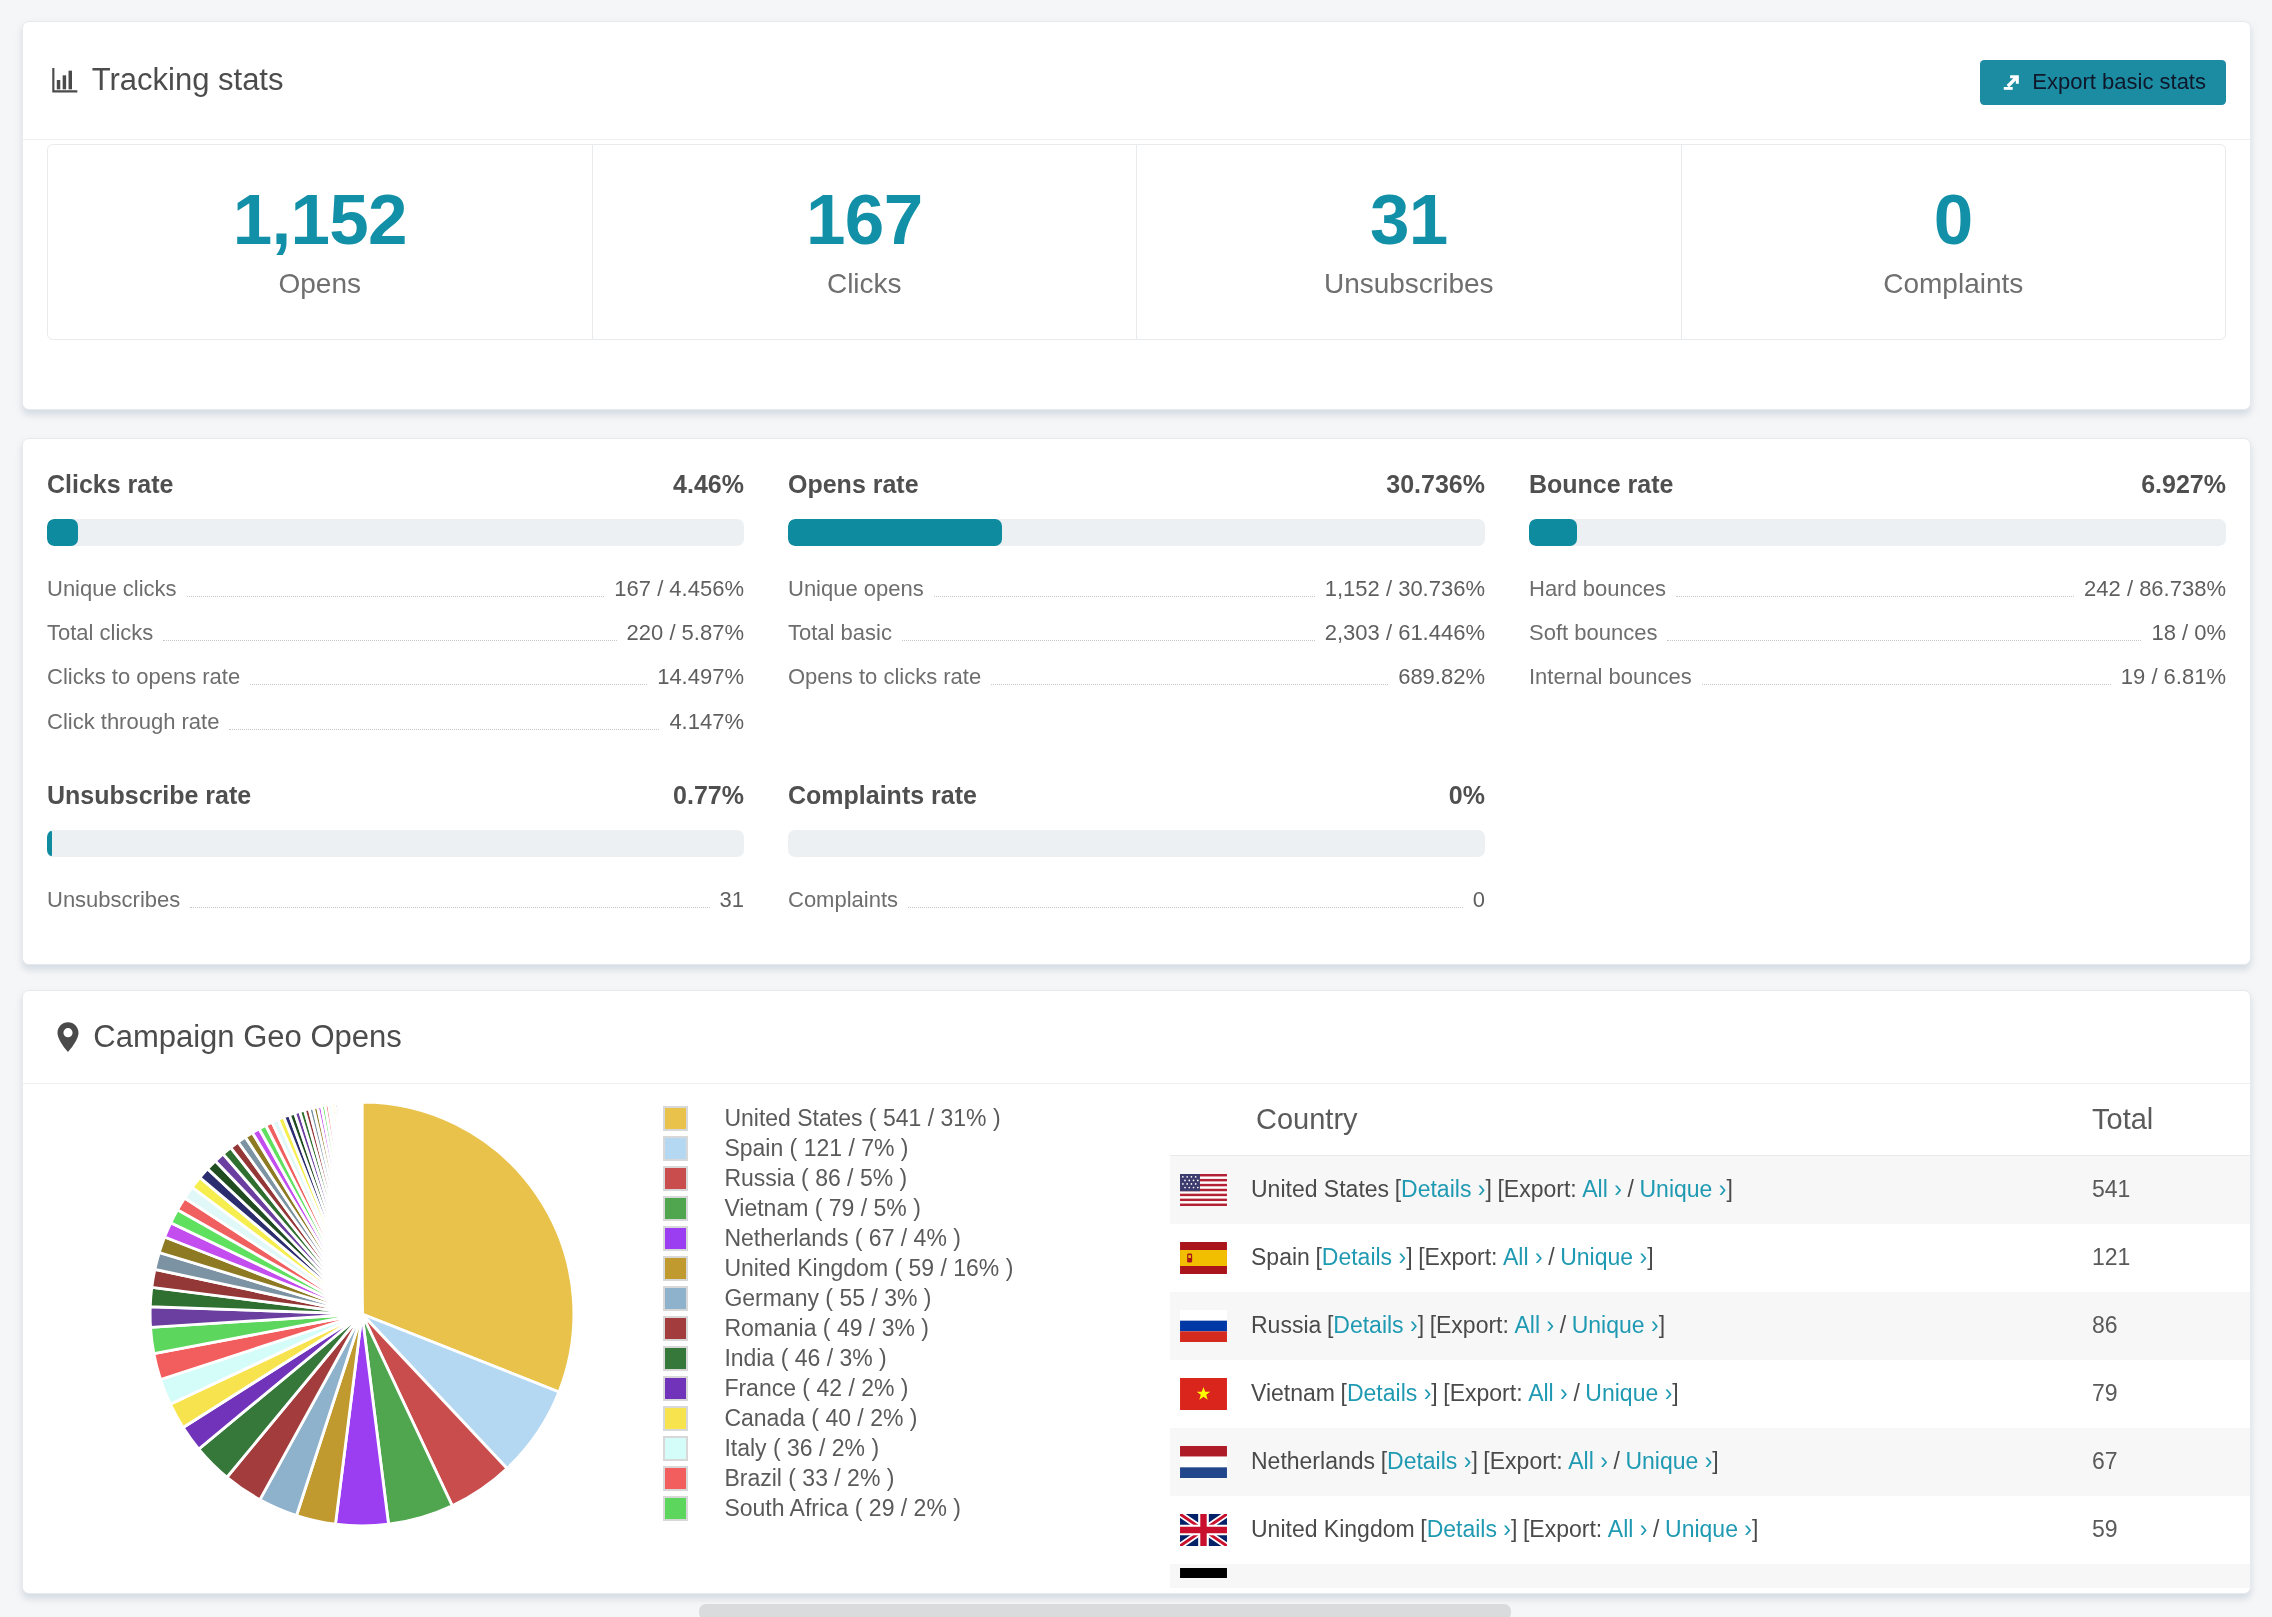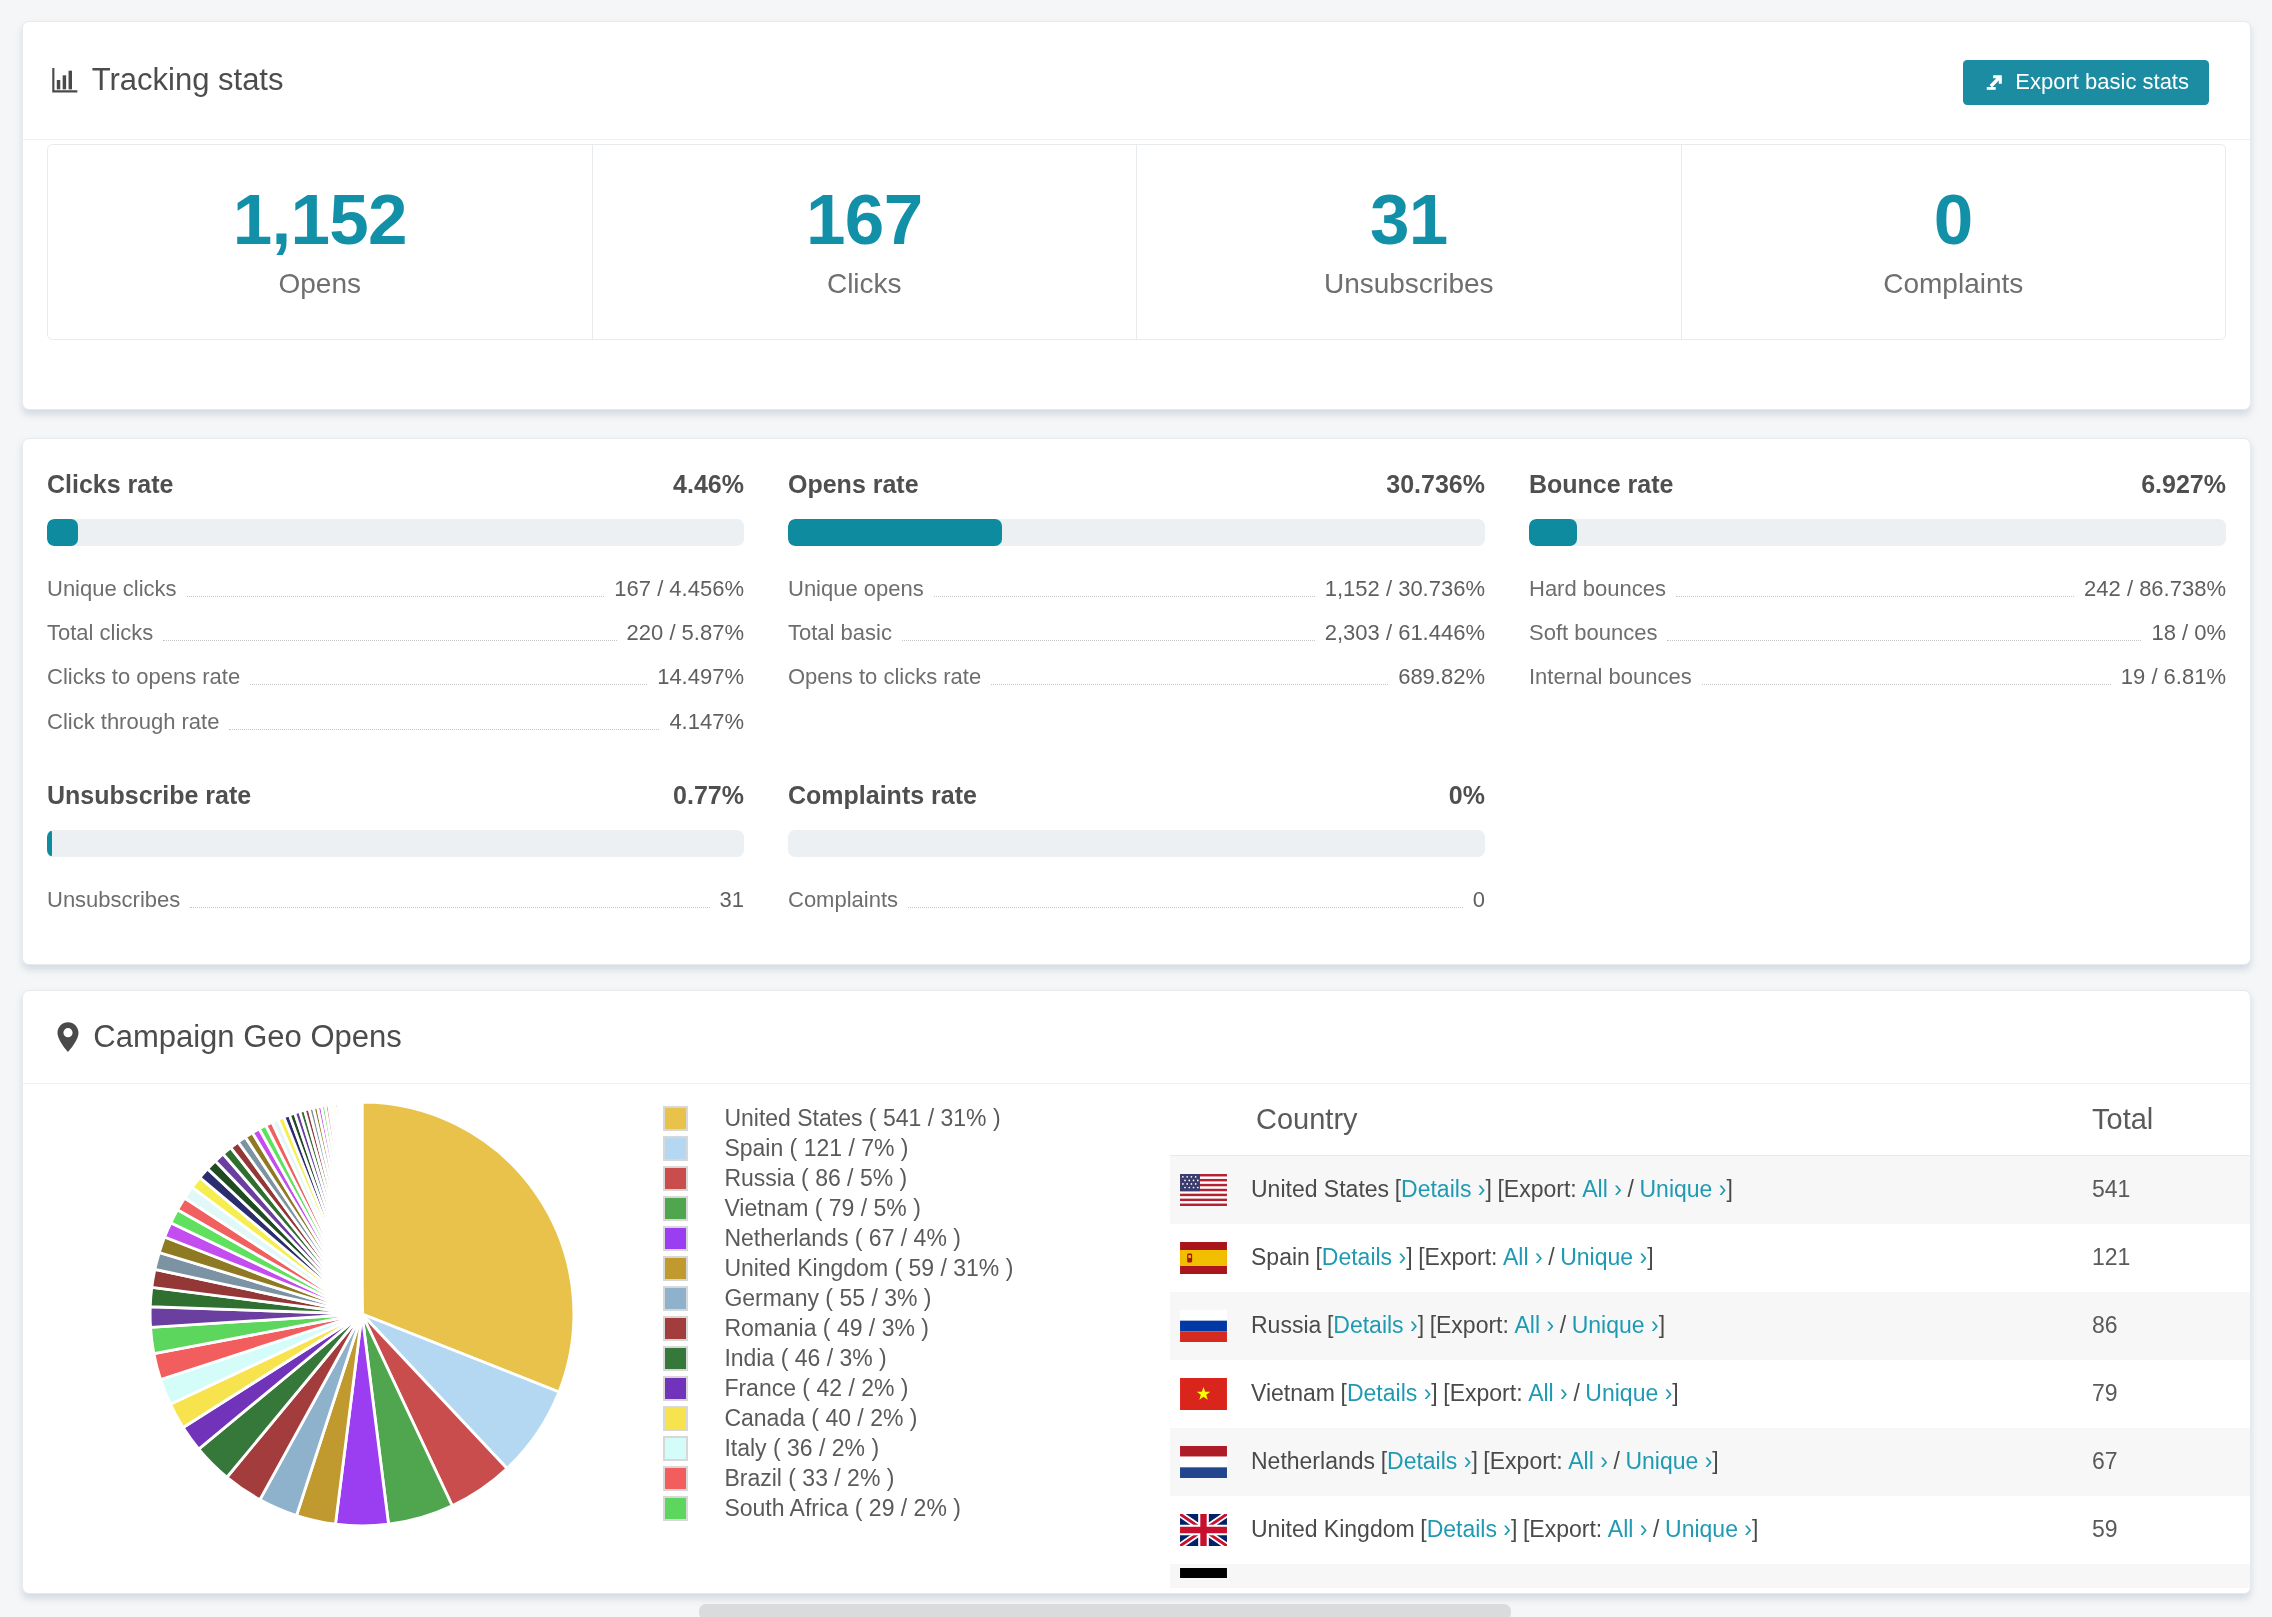--- a/index.html
+++ b/index.html
@@ -5,22 +5,22 @@
   html,body{margin:0;padding:0;background:#f5f6f7;width:2273px;height:1618px;overflow:hidden;
     font-family:"Liberation Sans","DejaVu Sans",sans-serif;color:#555;position:relative;}
   .page{position:absolute;top:0;left:0;width:2273px;height:1590px;}
   .card{background:#fff;border:1.4px solid #e7eaec;border-radius:7px;margin:0 22px;
     box-shadow:0 4.2px 7px rgba(130,150,180,.28);box-sizing:border-box;position:relative;}
   
   .card1{margin-top:20.5px;height:389px;}
   .card1-header{display:flex;align-items:center;height:117px;padding:0 25.4px;border-bottom:1.4px solid #f0f0f0;}
   .card-title{font-size:31px;color:#4c4c4c;margin-left:11.3px;}
   .icon-chart{width:32px;height:32px;}
-  .export-btn{position:absolute;top:38px;right:41px;height:45px;display:flex;align-items:center;gap:10px;
-    background:#1b8ca1;color:#ffffff;border:none;border-radius:4.2px;padding:0 20px;font-size:22px;cursor:pointer;
+  .export-btn{position:absolute;top:38px;right:24px;height:45px;display:flex;align-items:center;gap:10px;
+    background:#1b8ca1;color:#0f172a;border:none;border-radius:4.2px;padding:0 20px;font-size:22px;cursor:pointer;
     font-family:"Liberation Sans","DejaVu Sans",sans-serif;}
   .export-btn svg{width:22.6px;height:22.6px;}
   .summary-grid{display:flex;margin:4.2px 24px 0 24px;height:196px;border:1.4px solid #e8ebed;border-radius:5.6px;box-sizing:border-box;}
   .sum-box{flex:1;display:flex;flex-direction:column;align-items:center;justify-content:center;border-right:1.4px solid #e8ebed;}
   .sum-box:last-child{border-right:none;}
   .sum-value{font-size:71px;font-weight:bold;color:#1290a7;letter-spacing:-0.7px;line-height:1;}
   .sum-label{font-size:28px;color:#6f6f6f;margin-top:12.7px;}
   
   .card2{margin-top:28px;height:527px;padding:31px 24px 25.4px;overflow:hidden;}
   .rates-grid{display:grid;grid-template-columns:1fr 1fr 1fr;column-gap:44px;}
@@ -323,21 +323,21 @@
         <li class="lg-item">
             <span class="swatch" style="background-color: rgb(79, 166, 79);"></span>
             <span class="lg-label">Vietnam ( 79 / 5% )</span>
           </li>
         <li class="lg-item">
             <span class="swatch" style="background-color: rgb(155, 62, 242);"></span>
             <span class="lg-label">Netherlands ( 67 / 4% )</span>
           </li>
         <li class="lg-item">
             <span class="swatch" style="background-color: rgb(192, 154, 46);"></span>
-            <span class="lg-label">United Kingdom ( 59 / 31% )</span>
+            <span class="lg-label">United Kingdom ( 59 / 16% )</span>
           </li>
         <li class="lg-item">
             <span class="swatch" style="background-color: rgb(143, 178, 204);"></span>
             <span class="lg-label">Germany ( 55 / 3% )</span>
           </li>
         <li class="lg-item">
             <span class="swatch" style="background-color: rgb(163, 61, 61);"></span>
             <span class="lg-label">Romania ( 49 / 3% )</span>
           </li>
         <li class="lg-item">

